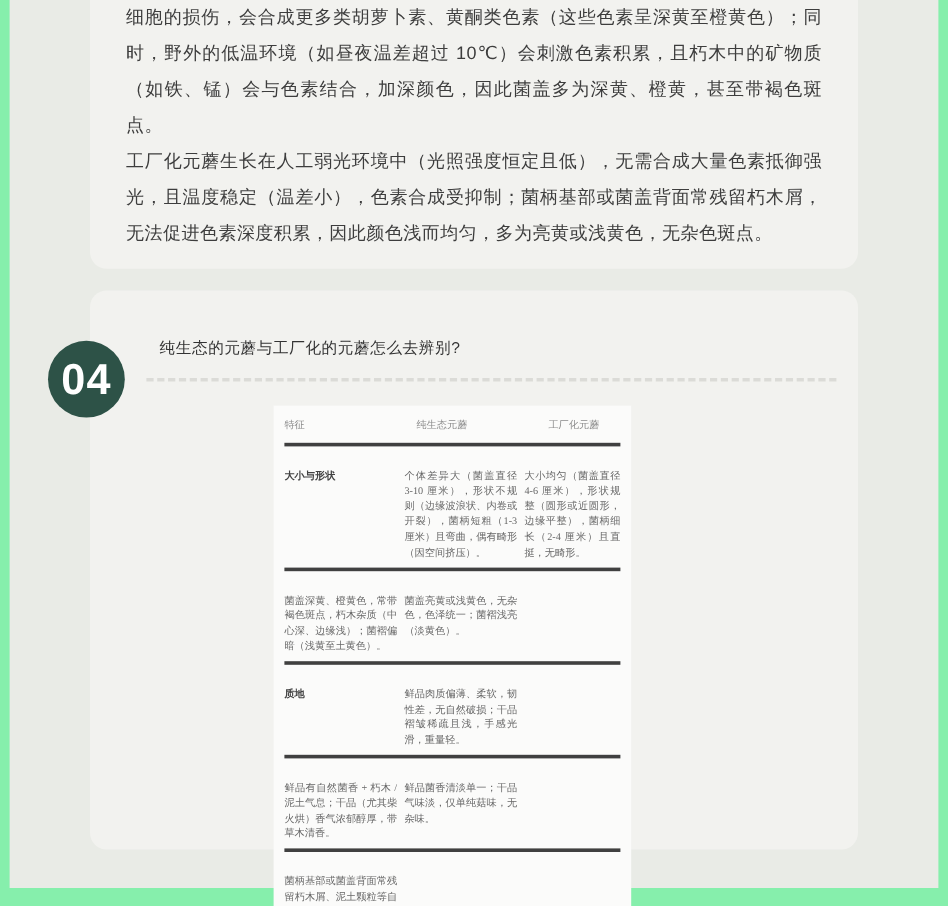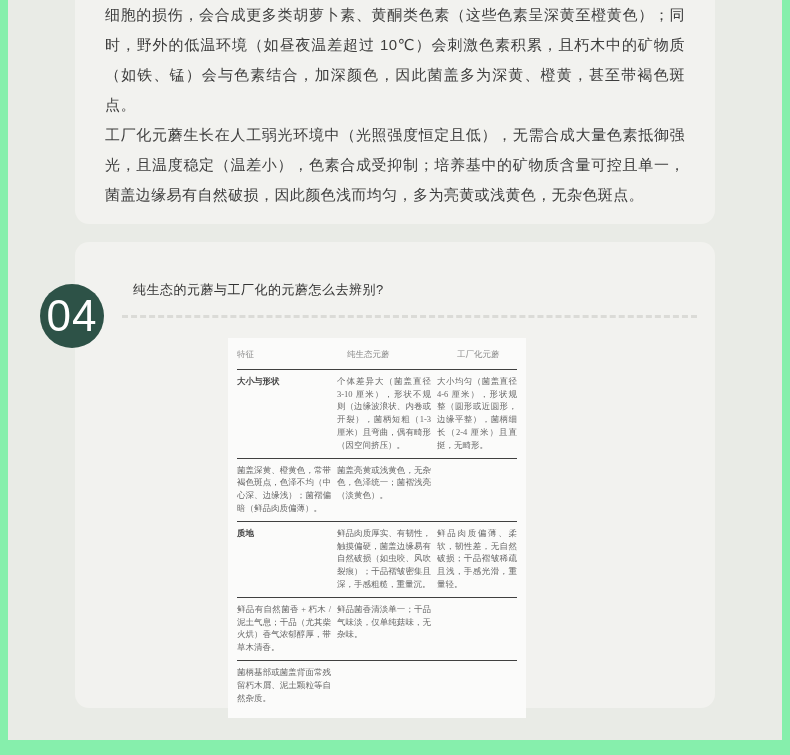--- a/index.html
+++ b/index.html
@@ -43,22 +43,22 @@
     top: 242px;
     height: 466px;
   }
   .badge {
     position: absolute;
     left: 40px; top: 284px;
     width: 64px; height: 64px;
     border-radius: 50%;
     background: var(--badge-bg, #2d5247);
     color: #ffffff;
-    font-size: 44px;
-    font-weight: 400;
+    font-size: 36px;
+    font-weight: 700;
     display: flex;
     align-items: center;
     justify-content: center;
     letter-spacing: 1px;
     z-index: 3;
   }
   .section-title {
     position: absolute;
     left: 133px; top: 281px;
     font-size: 13px;
@@ -87,43 +87,43 @@
     column-gap: 6px;
     font-size: 8.5px;
     line-height: 12.8px;
   }
   .trow.thead {
     color: #8b8b8b;
     padding-bottom: 8px;
     gap: 16px;
   }
   .trow.tdata {
-    padding: 5px 0 6px 0;
-    border-top: 1px solid #404040;
+    padding: 18px 0 6px 0;
+    border-top: 3px solid #404040;
   }
   .trow.tdata:first-of-type { border-top: none; }
   .cell-feature {
     color: #424242;
     font-weight: 600;
   }
   .cell-body {
     color: #686868;
     text-align: justify;
     font-family: Liberation Serif, serif;
   }
 </style>
 </head>
 <body>
 
 <div class="page">
   <div class="page-bg"></div>
 
   <div class="card card-article">
     <p>细胞的损伤，会合成更多类胡萝卜素、黄酮类色素（这些色素呈深黄至橙黄色）；同时，野外的低温环境（如昼夜温差超过 10℃）会刺激色素积累，且朽木中的矿物质（如铁、锰）会与色素结合，加深颜色，因此菌盖多为深黄、橙黄，甚至带褐色斑点。</p>
-    <p>工厂化元蘑生长在人工弱光环境中（光照强度恒定且低），无需合成大量色素抵御强光，且温度稳定（温差小），色素合成受抑制；培养基中的矿物质含量可控且单一，菌盖边缘易有自然破损，因此颜色浅而均匀，多为亮黄或浅黄色，无杂色斑点。</p>
+    <p>工厂化元蘑生长在人工弱光环境中（光照强度恒定且低），无需合成大量色素抵御强光，且温度稳定（温差小），色素合成受抑制；菌柄基部或菌盖背面常残留朽木屑，无法促进色素深度积累，因此颜色浅而均匀，多为亮黄或浅黄色，无杂色斑点。</p>
   </div>
 
   <div class="card card-section"></div>
 
   <div class="badge">
     <span>04</span>
   </div>
 
   <div class="section-title">纯生态的元蘑与工厂化的元蘑怎么去辨别?</div>
 
@@ -136,27 +136,26 @@
       <div class="cell-head">工厂化元蘑</div>
     </div>
 
     <div class="trow tdata">
       <div class="cell-feature">大小与形状</div>
       <div class="cell-body">个体差异大（菌盖直径 3-10 厘米），形状不规则（边缘波浪状、内卷或开裂），菌柄短粗（1-3 厘米）且弯曲，偶有畸形（因空间挤压）。</div>
       <div class="cell-body">大小均匀（菌盖直径 4-6 厘米），形状规整（圆形或近圆形，边缘平整），菌柄细长（2-4 厘米）且直挺，无畸形。</div>
     </div>
 
     <div class="trow tdata">
-      <div class="cell-body">菌盖深黄、橙黄色，常带褐色斑点，色泽不均（中心深、边缘浅）；菌褶偏暗（鲜品肉质偏薄）。</div>
+      <div class="cell-body">菌盖深黄、橙黄色，常带褐色斑点，朽木杂质（中心深、边缘浅）；菌褶偏暗（浅黄至土黄色）。</div>
       <div class="cell-body">菌盖亮黄或浅黄色，无杂色，色泽统一；菌褶浅亮（淡黄色）。</div>
     </div>
 
     <div class="trow tdata">
       <div class="cell-feature">质地</div>
-      <div class="cell-body">鲜品肉质厚实、有韧性，触摸偏硬，菌盖边缘易有自然破损（如虫咬、风吹裂痕）；干品褶皱密集且深，手感粗糙，重量沉。</div>
       <div class="cell-body">鲜品肉质偏薄、柔软，韧性差，无自然破损；干品褶皱稀疏且浅，手感光滑，重量轻。</div>
     </div>
 
     <div class="trow tdata">
       <div class="cell-body">鲜品有自然菌香 + 朽木 / 泥土气息；干品（尤其柴火烘）香气浓郁醇厚，带草木清香。</div>
       <div class="cell-body">鲜品菌香清淡单一；干品气味淡，仅单纯菇味，无杂味。</div>
     </div>
 
     <div class="trow tdata">
       <div class="cell-body">菌柄基部或菌盖背面常残留朽木屑、泥土颗粒等自然杂质。</div>

